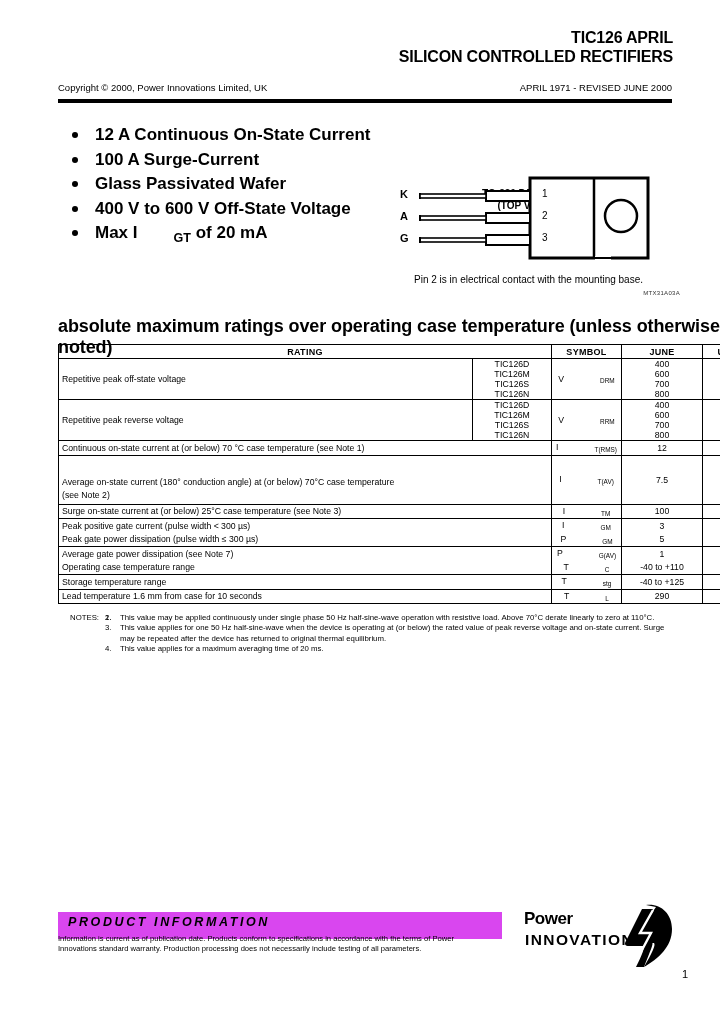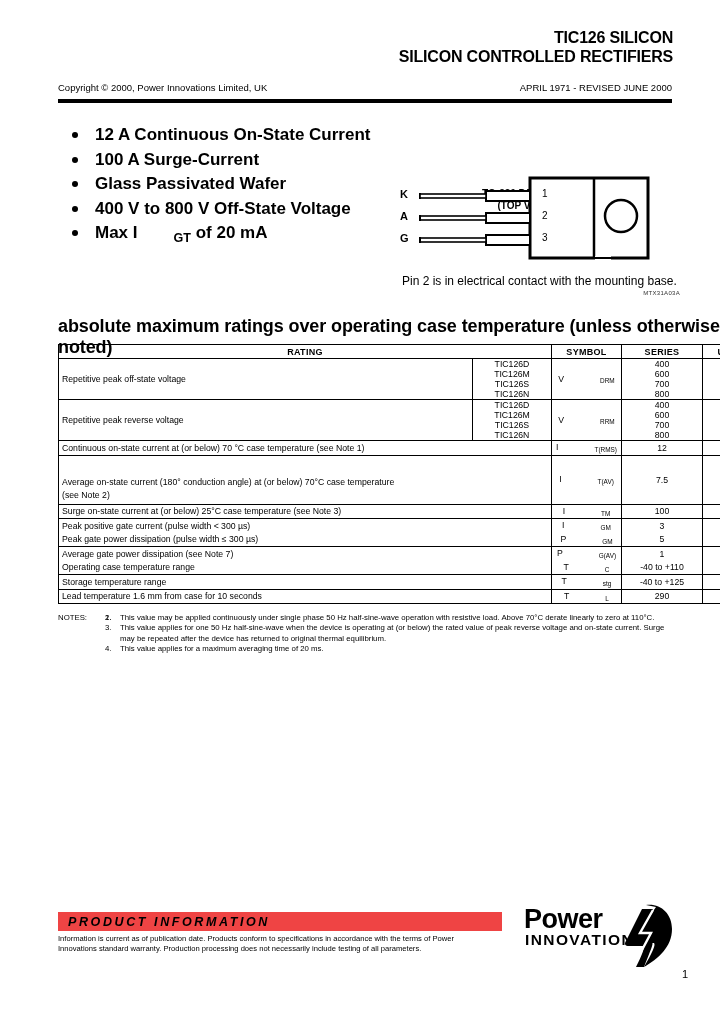--- a/index.html
+++ b/index.html
@@ -105,23 +105,23 @@
     top: 0;
     width: 270px;
     text-align: center;
     font-size: 10px;
     font-weight: bold;
     line-height: 12px;
     margin-top: 40px;
   }
   .pkg-caption {
     position: absolute;
-    left: 12px;
+    left: 24px;
     top: 126px;
-    font-size: 12px;
+    font-size: 10px;
     white-space: nowrap;
   }
   .pkg-code {
     position: absolute;
     right: 0px;
     top: 142px;
     font-size: 6px;
     letter-spacing: 0.3px;
     color: #333;
   }
@@ -171,21 +171,21 @@
   .notes {
     position: absolute;
     left: 58px;
     top: 613px;
     width: 618px;
     font-size: 7.8px;
     line-height: 10.3px;
   }
   .notes-label {
     position: absolute;
-    left: 0;
+    left: 12px;
     top: 0;
     font-size: 7.8px;
   }
   .notes-list {
     margin: 0;
     padding: 0;
     list-style: none;
   }
   .note {
     position: relative;
@@ -197,22 +197,22 @@
     left: 47px;
     top: 0;
   }
 
   
   .footer-band {
     position: absolute;
     left: 58px;
     top: 912px;
     width: 444px;
-    height: 19px;
-    background: #ef4444;
+    height: 27px;
+    background: #d946ef;
   }
   .footer-band .label {
     position: absolute;
     left: 10px;
     top: 3px;
     font-size: 12.5px;
     font-weight: bold;
     font-style: italic;
     letter-spacing: 2.6px;
   }
@@ -228,21 +228,21 @@
     position: absolute;
     left: 524px;
     top: 905px;
     width: 150px;
     height: 68px;
   }
   .logo-power {
     position: absolute;
     left: 0;
     top: 0;
-    font-size: 27px;
+    font-size: 17px;
     font-weight: bold;
     letter-spacing: -0.5px;
     line-height: 28px;
   }
   .logo-inno {
     position: absolute;
     left: 1px;
     top: 27px;
     font-size: 15.5px;
     font-weight: bold;
@@ -262,21 +262,21 @@
     top: 968px;
     font-size: 11px;
   }
 </style>
 </head>
 <body>
 
 <div class="page">
 
   <div class="doc-title">
-    <div class="line1">TIC126 SILICON</div>
+    <div class="line1">TIC126 APRIL</div>
     <div class="line2">SILICON CONTROLLED RECTIFIERS</div>
   </div>
 
   <div class="copyright-row">
     <span class="copyright-left">Copyright © 2000, Power Innovations Limited, UK</span>
     <span class="copyright-right">APRIL 1971 - REVISED JUNE 2000</span>
   </div>
   <div class="rule-thick"></div>
 
   <div class="features">
@@ -287,21 +287,21 @@
     <div class="feature">
       <span class="dot"></span>
       <span class="txt">100 A Surge-Current</span>
     </div>
     <div class="feature">
       <span class="dot"></span>
       <span class="txt">Glass Passivated Wafer</span>
     </div>
     <div class="feature">
       <span class="dot"></span>
-      <span class="txt">400 V to 800 V Off-State Voltage</span>
+      <span class="txt">400 V to 600 V Off-State Voltage</span>
     </div>
     <div class="feature">
       <span class="dot"></span>
       <span class="txt"><span>Max I</span><sub>GT</sub><span> of 20 mA</span></span>
     </div>
   </div>
 
   <div class="pkg">
     <div class="pkg-title">
       <div>TO-220 PACKAGE</div>
@@ -347,21 +347,21 @@
     <div class="pkg-code">MTX31A03A</div>
   </div>
 
   <div class="section-head">absolute maximum ratings over operating case temperature (unless otherwise noted)</div>
 
   <table class="ratings">
     <thead>
       <tr>
         <th class="c-rating" colspan="2">RATING</th>
         <th class="c-symbol">SYMBOL</th>
-        <th class="c-value">SERIES</th>
+        <th class="c-value">JUNE</th>
         <th class="c-unit">UNIT</th>
       </tr>
     </thead>
     <tbody>
 
       <tr>
         <td class="rating-cell nb-b" rowspan="4">Repetitive peak off-state voltage</td>
         <td class="c-part nb-b">TIC126D</td>
         <td class="c-symbol" rowspan="4"><span>V</span><sub>DRM</sub></td>
         <td class="c-value nb-b">400</td>

